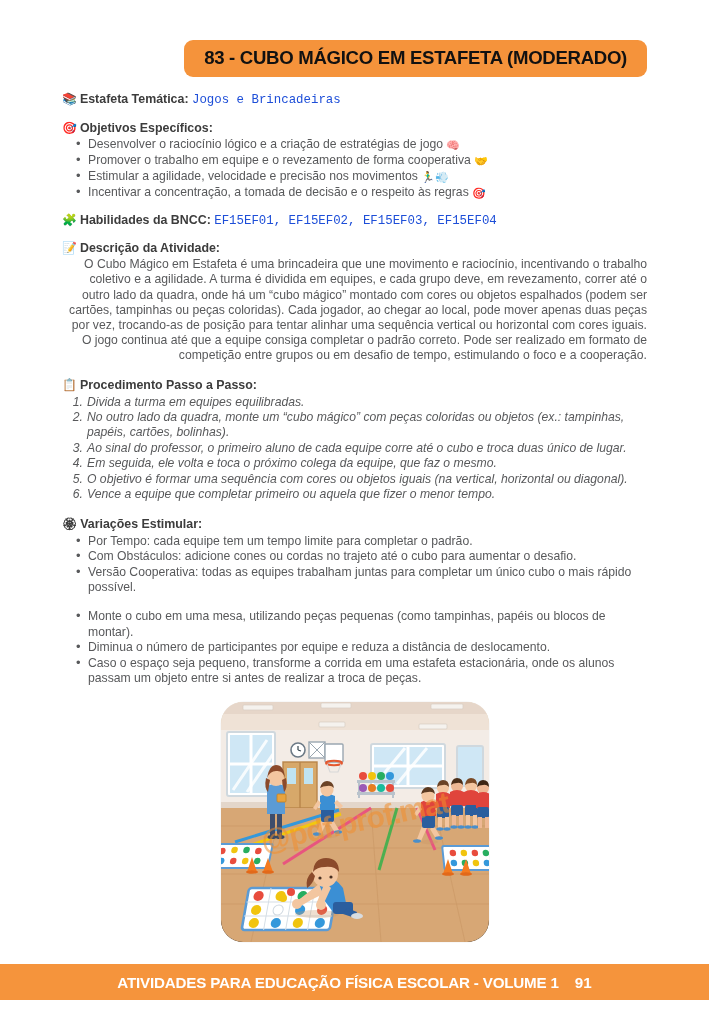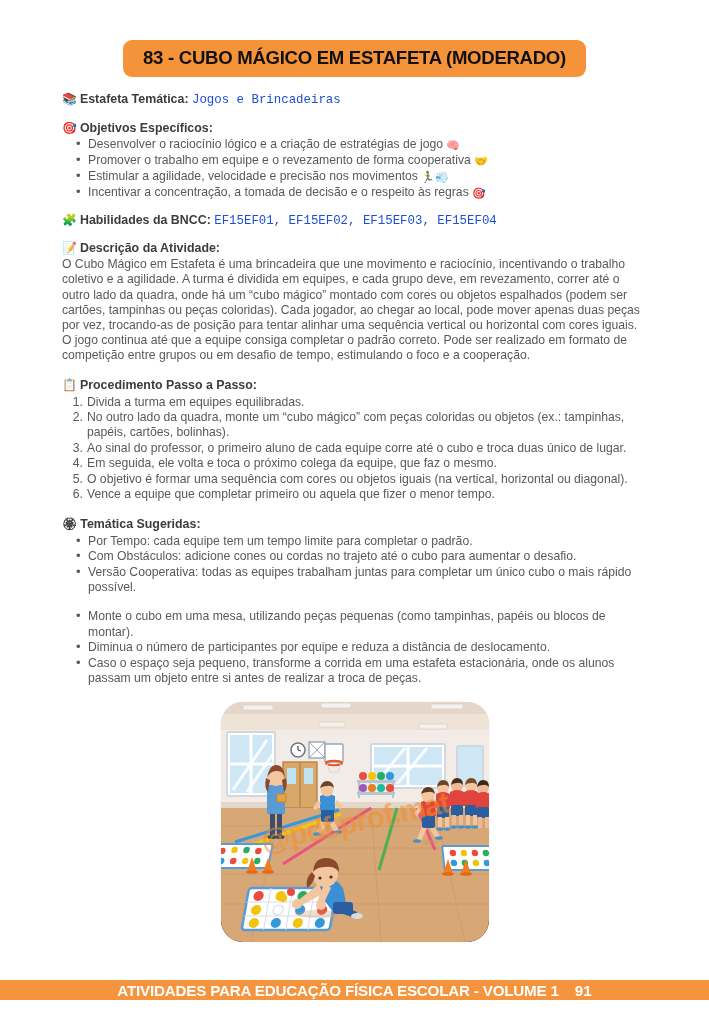--- a/index.html
+++ b/index.html
@@ -26,21 +26,21 @@
 
   .content {
     flex: 1 1 auto;
     padding: 0 62px;
     box-sizing: border-box;
   }
 
   
   .title-wrap {
     display: flex;
-    justify-content: center;
+    justify-content: flex-end;
     margin-top: 40px;
   }
   .title-banner {
     background: #f5933b;
     border-radius: 9px;
     padding: 7px 20px 9px 20px;
     font-size: 18.6px;
     font-weight: bold;
     color: #111111;
     letter-spacing: -0.3px;
@@ -68,21 +68,21 @@
   .sec-head .value {
     font-weight: normal;
     color: #1d4ed8;
     font-family: Liberation Mono, monospace;
   }
 
   .para {
     font-size: 12.2px;
     line-height: 1.24;
     color: #58595b;
-    text-align: left;
+    text-align: right;
   }
 
   ul.bullets {
     list-style: none;
     margin: 0;
     padding: 0 0 0 14px;
   }
   ul.bullets > li {
     position: relative;
     font-size: 12.2px;
@@ -105,20 +105,21 @@
     list-style: none;
     counter-reset: stepc;
   }
   ol.steps > li {
     position: relative;
     counter-increment: stepc;
     font-size: 12.2px;
     line-height: 1.26;
     color: #58595b;
     padding-left: 25px;
+    font-style: italic;
   }
   ol.steps > li::before {
     content: counter(stepc) ".";
     position: absolute;
     left: 8px;
     top: 0;
     color: #58595b;
     text-align: right;
     width: 13px;
   }
@@ -152,21 +153,21 @@
     font-size: 30px;
     font-weight: bold;
     color: rgba(241,142,45,0.55);
     white-space: nowrap;
     pointer-events: none;
     letter-spacing: -1px;
   }
 
   
   .footer {
-    height: 20px;
+    height: 36px;
     background: #f5943c;
     display: flex;
     align-items: center;
     justify-content: center;
     gap: 16px;
     margin-bottom: 24px;
   }
   .footer-title {
     color: #ffffff;
     font-weight: bold;
@@ -232,21 +233,21 @@
         <li>No outro lado da quadra, monte um “cubo mágico” com peças coloridas ou objetos (ex.: tampinhas, papéis, cartões, bolinhas).</li>
         <li>Ao sinal do professor, o primeiro aluno de cada equipe corre até o cubo e troca duas único de lugar.</li>
         <li>Em seguida, ele volta e toca o próximo colega da equipe, que faz o mesmo.</li>
         <li>O objetivo é formar uma sequência com cores ou objetos iguais (na vertical, horizontal ou diagonal).</li>
         <li>Vence a equipe que completar primeiro ou aquela que fizer o menor tempo.</li>
       </ol>
     </div>
 
     <div class="section">
       <div class="sec-head">
-        <span class="emoji">🏵</span><span>Temática Sugeridas:</span>
+        <span class="emoji">🏵</span><span>Variações Estimular:</span>
       </div>
       <ul class="bullets">
         <li>Por Tempo: cada equipe tem um tempo limite para completar o padrão.</li>
         <li>Com Obstáculos: adicione cones ou cordas no trajeto até o cubo para aumentar o desafio.</li>
         <li>Versão Cooperativa: todas as equipes trabalham juntas para completar um único cubo o mais rápido possível.</li>
       </ul>
     </div>
 
     <div class="section">
       <ul class="bullets">

